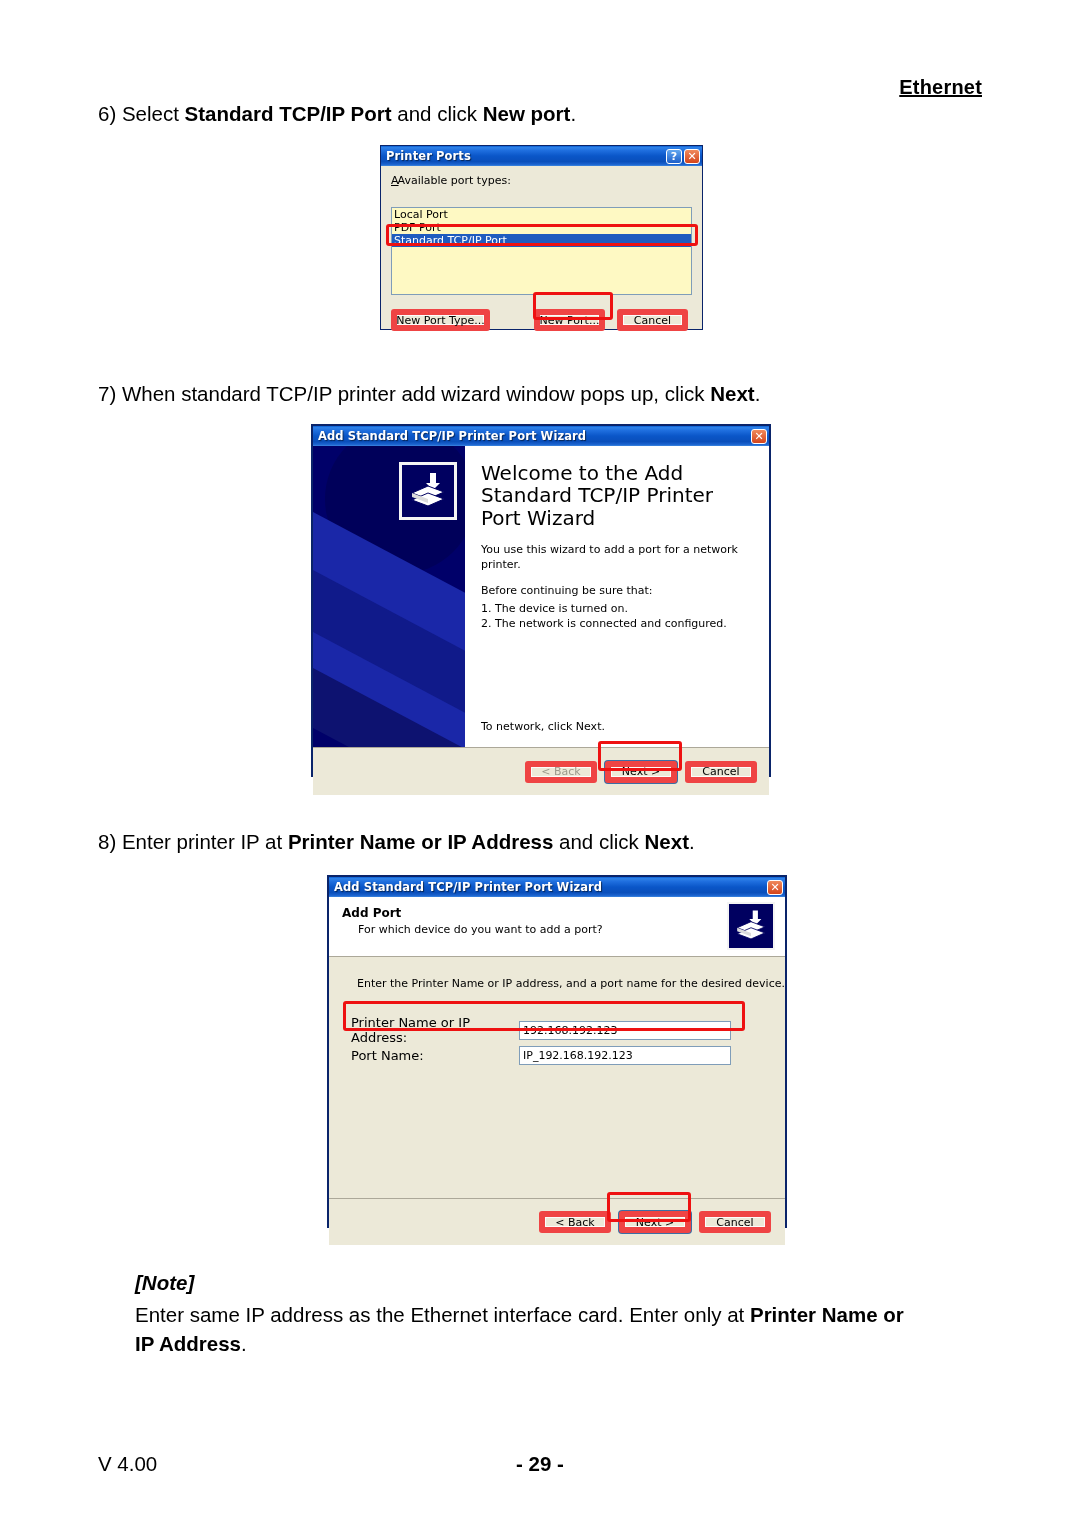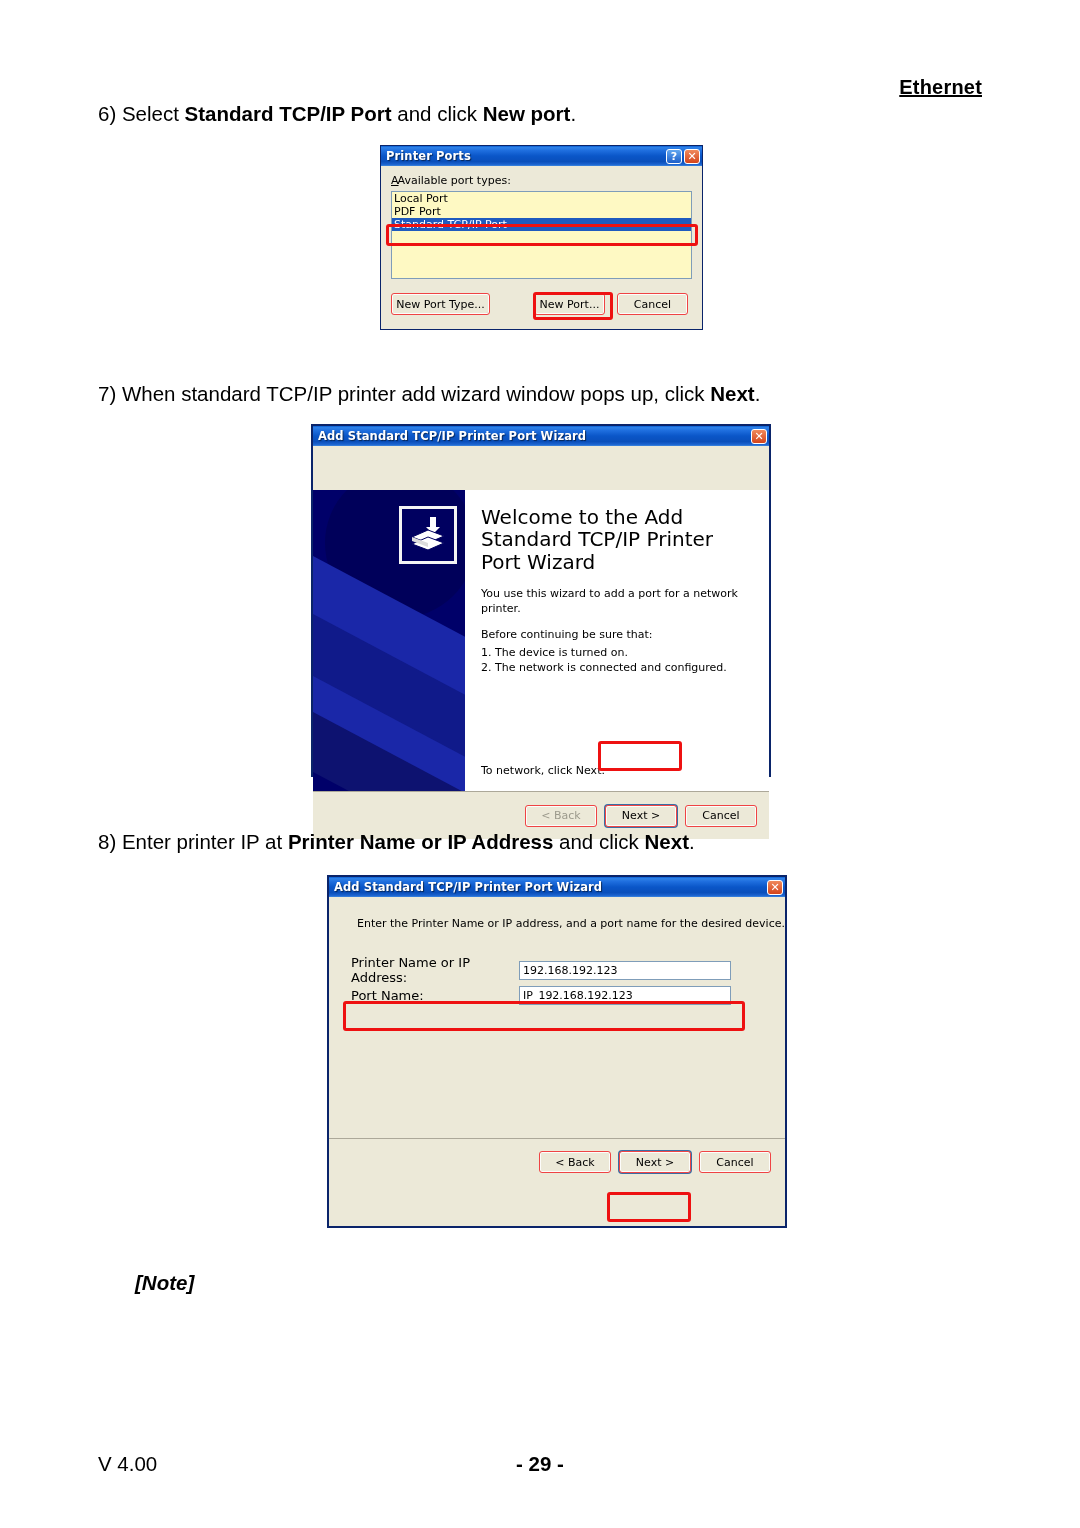--- a/index.html
+++ b/index.html
@@ -117,21 +117,21 @@
     line-height: 13px;
     white-space: nowrap;
   }
   .xp-list .row.sel {
     background: #1f5bbf;
     color: #fff;
   }
 
   .xp-btn {
     background: #ece9d8;
-    border: 1px solid #ef4444;
+    border: 6px solid #ef4444;
     border-radius: 3px;
     font-size: 11px;
     display: flex; align-items: center; justify-content: center;
     box-shadow: inset 0 0 0 1px #fdfdfb, inset -1px -1px 0 0 #d8d4c0;
     white-space: nowrap;
     color: #000;
   }
   .xp-btn.disabled { color: #9c9a8c; }
   .xp-btn.default { box-shadow: inset 0 0 0 1px #fdfdfb, inset -1px -1px 0 0 #d8d4c0, 0 0 0 1px #3a6ea5; }
 
@@ -151,21 +151,21 @@
     border-radius: 3px;
     pointer-events: none;
   }
 
   
   #dlg-printer-ports { left: 380px; top: 145px; width: 323px; height: 185px; }
   #dlg-printer-ports .xp-body { padding: 8px 10px 0 10px; }
 
   
   #dlg-wizard-welcome { left: 311px; top: 424px; width: 460px; height: 353px; border-width: 2px; }
-  .wiz-content { display: flex; height: 301px; background: #86efac; margin-top: 44px; }
+  .wiz-content { display: flex; height: 301px; background: #86efac; }
   .wiz-side {
     width: 152px;
     background: #000069;
     position: relative;
     overflow: hidden;
     flex: 0 0 152px;
   }
   .wiz-side .blob {
     position: absolute;
     width: 150px; height: 150px;
@@ -288,21 +288,21 @@
 
   <div class="xp-dialog" id="dlg-printer-ports">
     <div class="xp-titlebar">
       <span class="xp-title">Printer Ports</span>
       <span class="xp-tb-buttons">
         <span class="tb-btn tb-help">?</span>
         <span class="tb-btn tb-close">✕</span>
       </span>
     </div>
     <div class="xp-body">
-      <div class="label-sm" style="margin-bottom:4px;"><span class="u">A</span><span style="margin-left:-1px;">Available port types:</span></div>
+      <div class="label-sm" style="margin-bottom:20px;"><span class="u">A</span><span style="margin-left:-1px;">Available port types:</span></div>
       <div class="xp-list" style="height:88px;">
         <div class="row">Local Port</div>
         <div class="row">PDF Port</div>
         <div class="row sel">Standard TCP/IP Port</div>
       </div>
       <div style="display:flex; align-items:center; margin-top:14px;">
         <div class="xp-btn" style="width:99px;height:22px;">
             <span>New Port Type...</span>
           </div>
         <div class="xp-btn" style="width:71px;height:22px;margin-left:44px;">
@@ -381,20 +381,34 @@
   </div>
 
   <div class="xp-dialog" id="dlg-add-port">
     <div class="xp-titlebar">
       <span class="xp-title">Add Standard TCP/IP Printer Port Wizard</span>
       <span class="xp-tb-buttons">
         <span class="tb-btn tb-close">✕</span>
       </span>
     </div>
 
+    <div class="ap-head">
+      <div class="t">Add Port</div>
+      <div class="s">For which device do you want to add a port?</div>
+      <div class="icon-box">
+        <div class="icon-inner">
+          <svg width="38" height="38" viewBox="0 0 44 44">
+            <path d="M24 4 L30 4 L30 14 L34 14 L27 21 L20 14 L24 14 Z" fill="#ffffff"></path>
+            <path d="M6 24 L22 17 L38 23 L22 30 Z" fill="#ffffff" stroke="#000060" stroke-width="1"></path>
+            <path d="M6 31 L22 24 L38 30 L22 37 Z" fill="#ffffff" stroke="#000060" stroke-width="1"></path>
+            <path d="M6 24 L6 28 L22 34 L22 30 Z" fill="#dcdcdc"></path>
+          </svg>
+        </div>
+      </div>
+    </div>
 
     <div class="ap-body">
       <div class="ap-intro">Enter the Printer Name or IP address, and a port name for the desired device.</div>
 
       <div class="ap-row" style="top:58px;">
         <span class="lbl">Printer Name or IP Address:</span>
         <span class="xp-input">
             <span>192.168.192.123</span>
           </span>
       </div>
@@ -418,18 +432,21 @@
           <span>Cancel</span>
         </div>
     </div>
 
     <div class="red-ring" style="left:14px; top:124px; width:402px; height:30px;"></div>
     <div class="red-ring" style="left:278px; top:315px; width:84px; height:30px;"></div>
   </div>
 
   <div class="note-block">
     <div class="note-label">[Note]</div>
+    <div class="note-body">
+      <span>Enter same IP address as the Ethernet interface card. Enter only at </span><b>Printer Name or</b><br><b>IP Address</b><span>.</span>
+    </div>
   </div>
 
   <div class="footer-left">V 4.00</div>
   <div class="footer-center">- 29 -</div>
 
 </div>
 
 </body></html>

